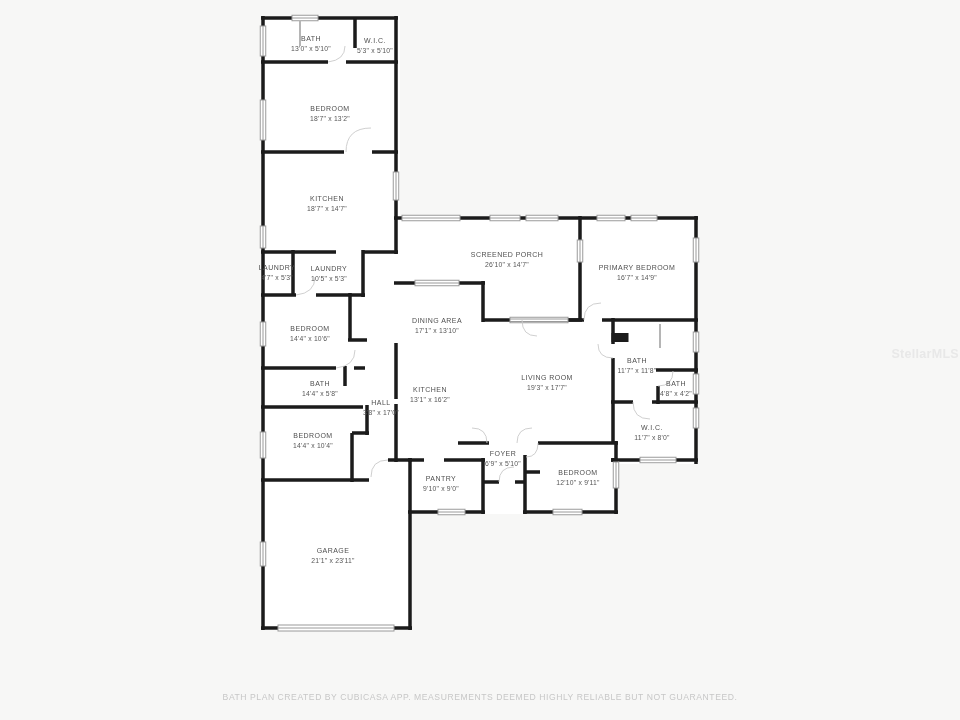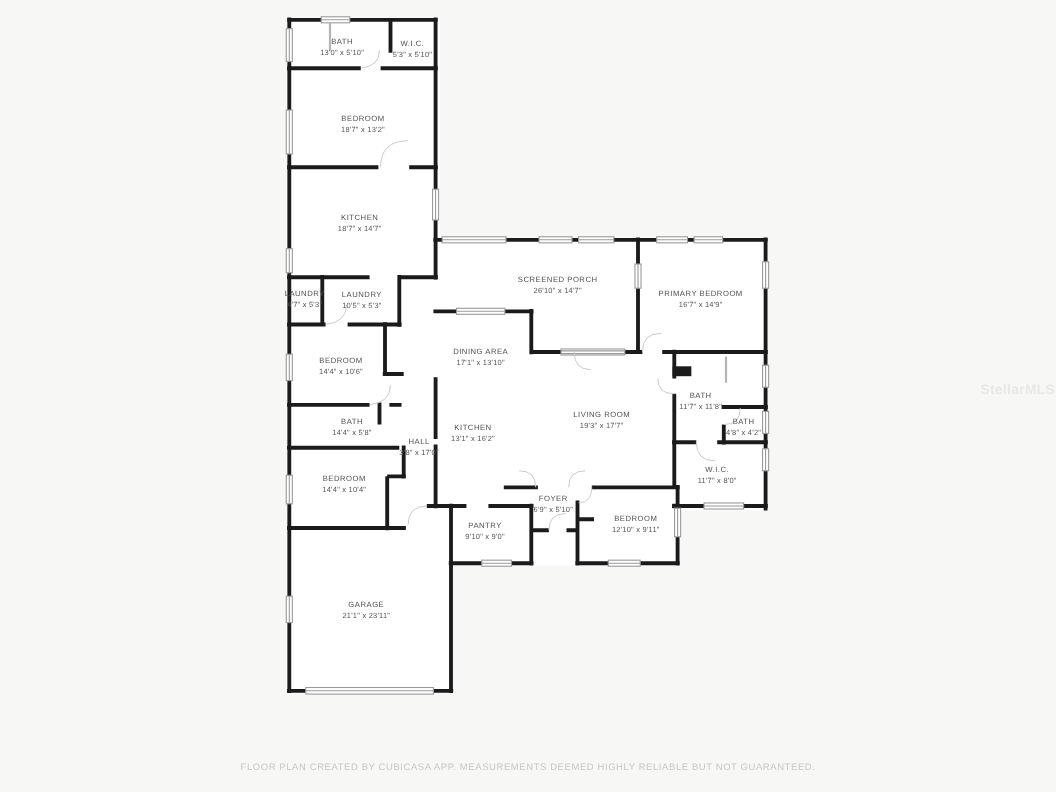--- a/index.html
+++ b/index.html
@@ -214,14 +214,14 @@
 </div>
 <div class="lbl" style="left:441px;top:474px">
   <div class="rn">PANTRY</div>
   <div class="rd">9'10" x 9'0"</div>
 </div>
 <div class="lbl" style="left:578px;top:468px">
   <div class="rn">BEDROOM</div>
   <div class="rd">12'10" x 9'11"</div>
 </div>
 
-<div id="footer">FLOOR PLAN CREATED BY CUBICASA APP. MEASUREMENTS DEEMED HIGHLY RELIABLE BUT NOT GUARANTEED.</div>
+<div id="footer">BATH PLAN CREATED BY CUBICASA APP. MEASUREMENTS DEEMED HIGHLY RELIABLE BUT NOT GUARANTEED.</div>
 <div id="watermark">StellarMLS</div>
 
 </body></html>

